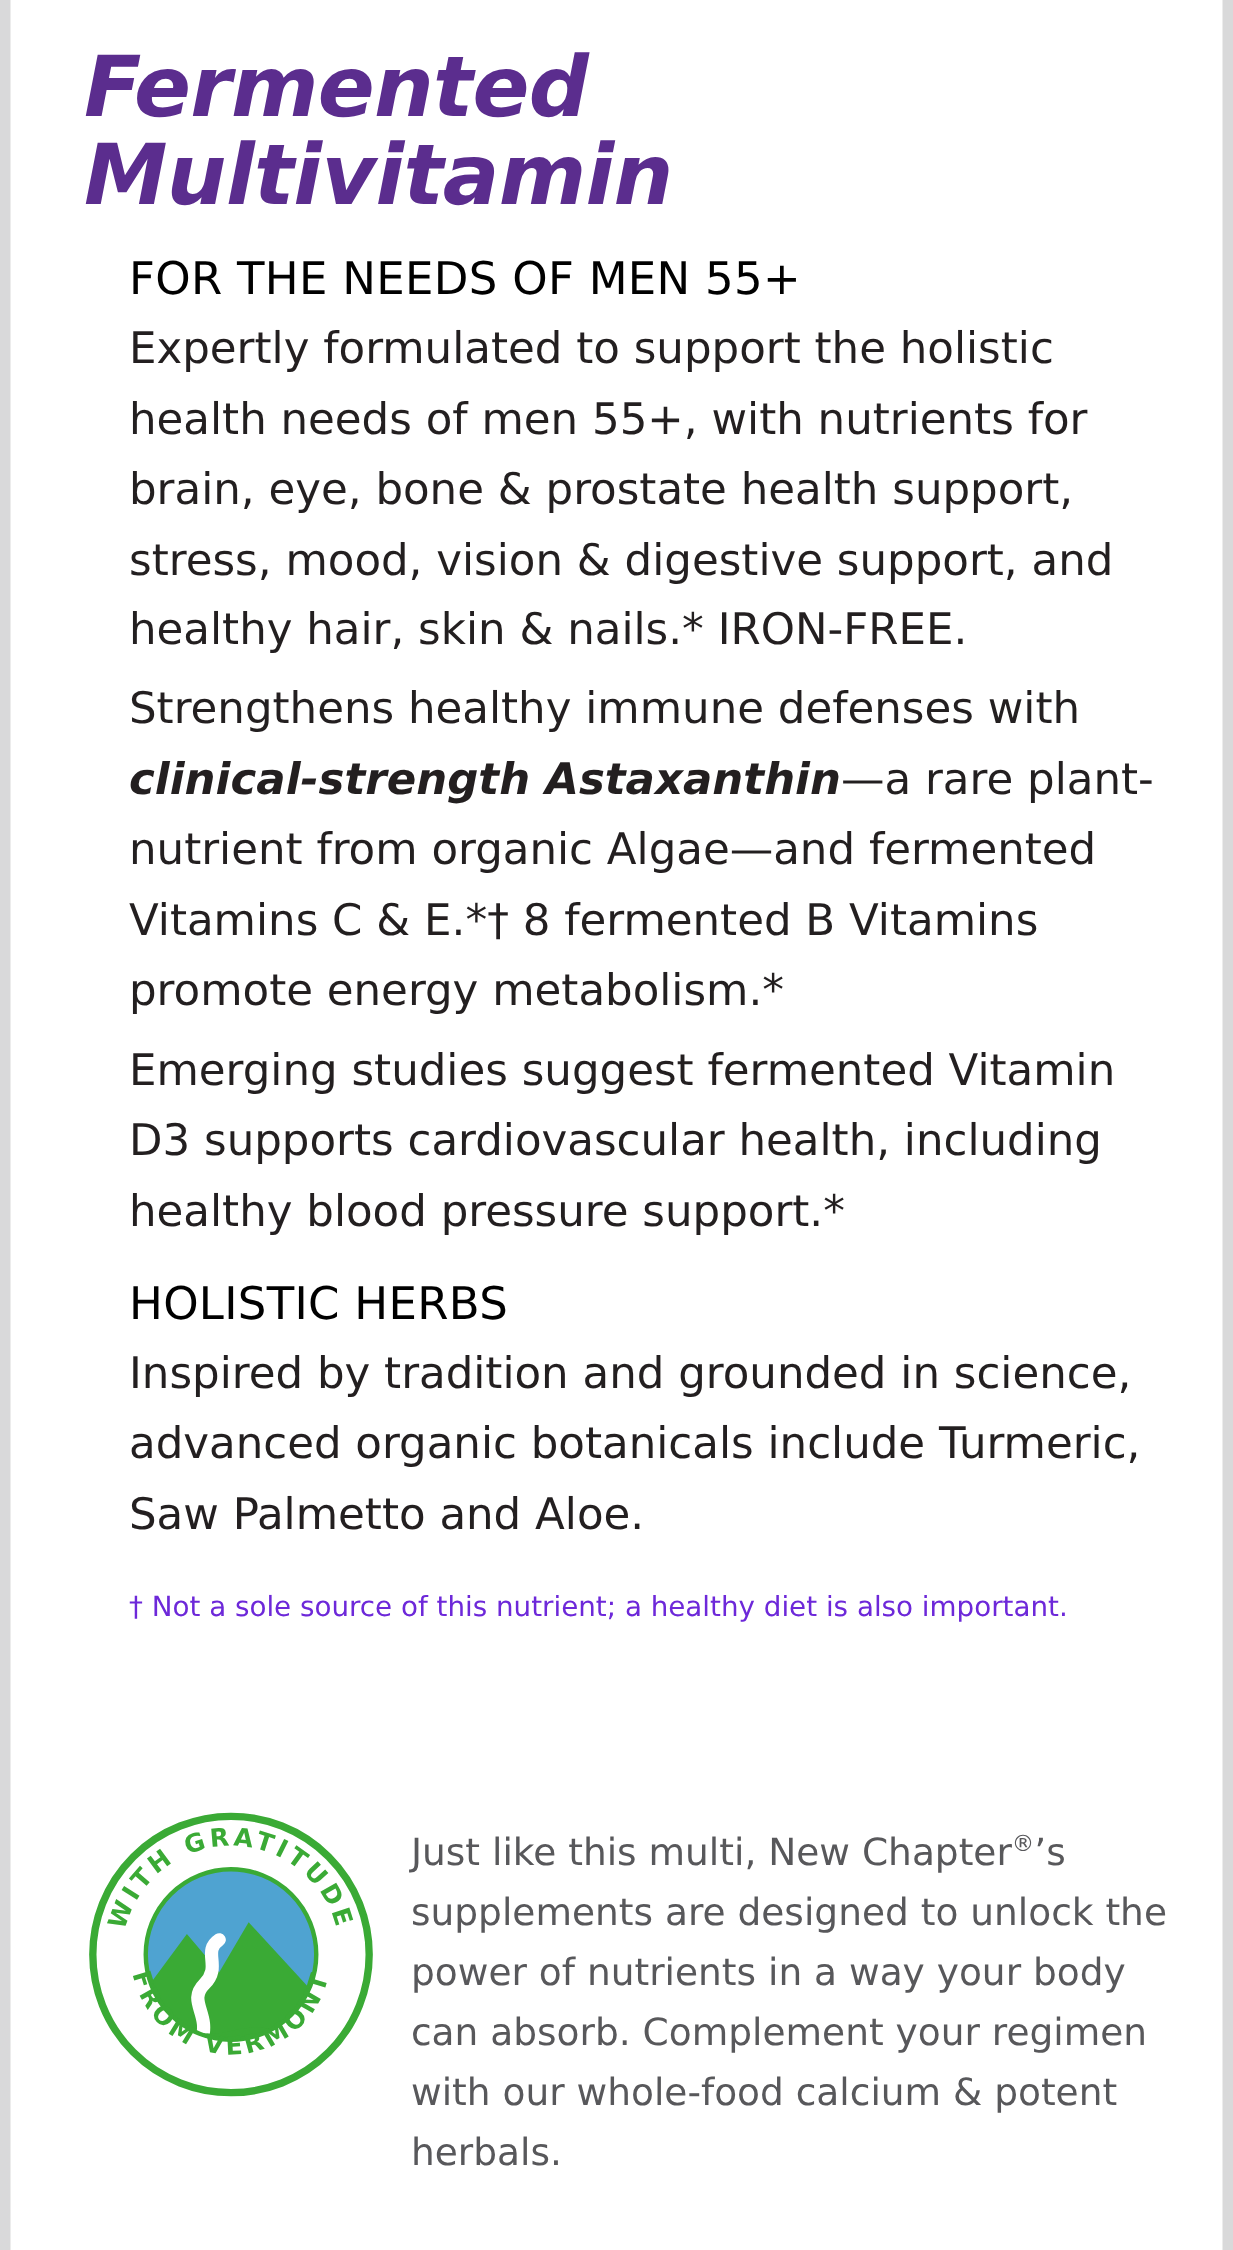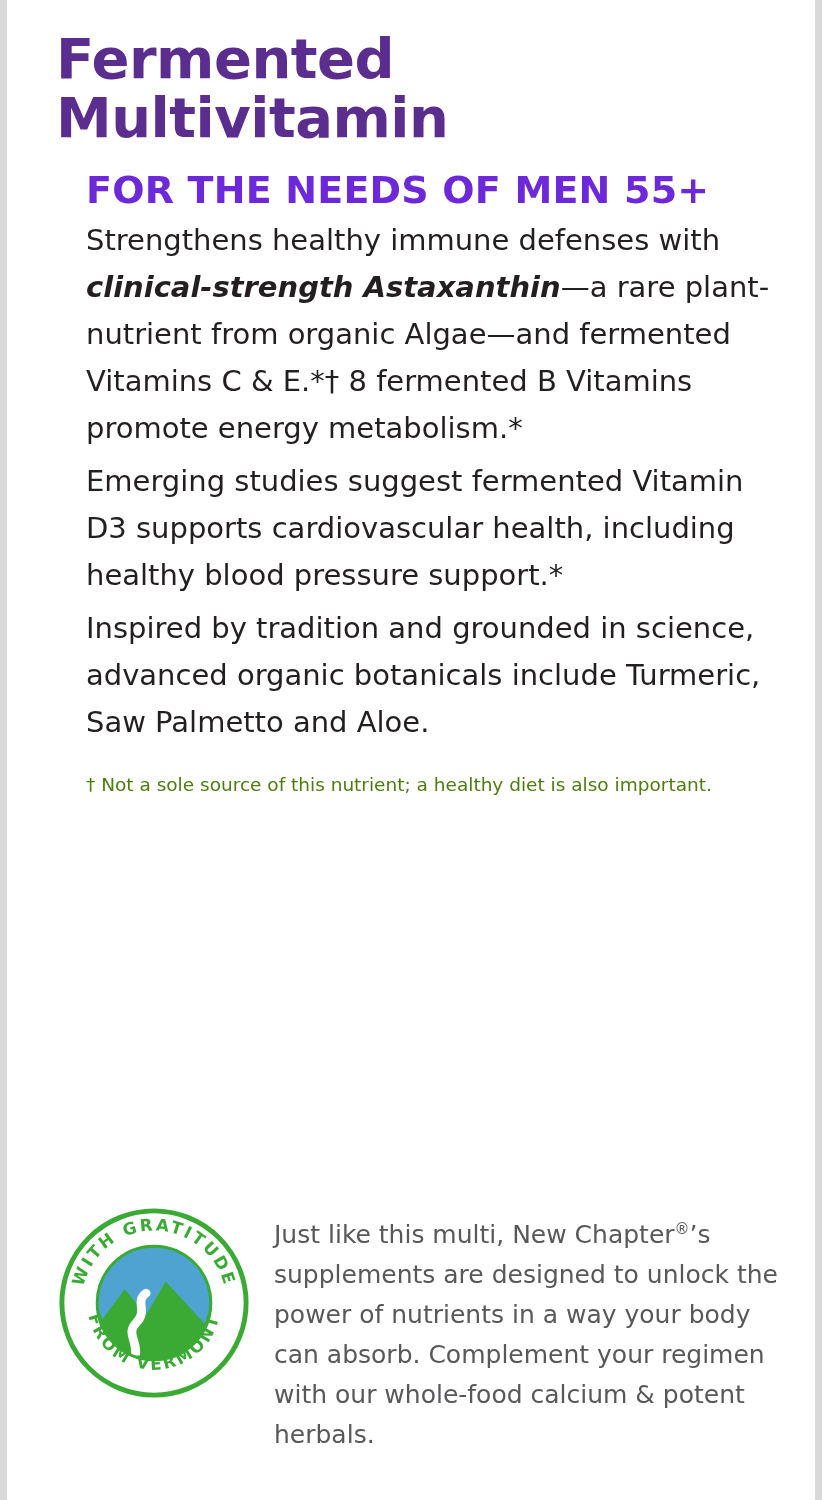--- a/index.html
+++ b/index.html
@@ -40,50 +40,51 @@
   }
 
   h1.title {
     font-family: "DejaVu Sans", sans-serif;
     font-size: 56px;
     line-height: 1.05;
     font-weight: bold;
     color: #5b2d8e;
     margin: 30px 0 18px 0;
     letter-spacing: -0.5px;
+    font-style: italic;
   }
 
   .section {
     margin-left: 30px;
     margin-bottom: 6px;
   }
 
   h2.heading {
-    font-size: 38px;
+    font-size: 30px;
     line-height: 1.1;
-    font-weight: bold;
-    color: #6d28d9;
+    font-weight: normal;
+    color: #000000;
     margin: 22px 0 6px 0;
     letter-spacing: 0.2px;
   }
 
   p.body {
     font-size: 29px;
     line-height: 1.62;
     color: #231f20;
     margin: 0;
     font-weight: normal;
   }
   p.body b { font-weight: bold; font-style: italic; }
 
   .footnote {
     margin-left: 30px;
     font-size: 18.5px;
     line-height: 1.4;
-    color: #4d7c0f;
+    color: #6d28d9;
     margin-top: 26px;
   }
 
   .bottom {
     position: absolute;
     left: 56px;
     right: 38px;
     top: 1205px;
     display: flex;
     align-items: flex-start;
@@ -114,31 +115,33 @@
 
   <div class="edge left"></div>
   <div class="edge right"></div>
 
   <div class="content">
 
     <h1 class="title">Fermented Multivitamin</h1>
 
     <div class="section">
       <h2 class="heading">FOR THE NEEDS OF MEN 55+</h2>
+      <p class="body">Expertly formulated to support the holistic health needs of men 55+, with nutrients for brain, eye, bone &amp; prostate health support, stress, mood, vision &amp; digestive support, and healthy hair, skin &amp; nails.* IRON-FREE.</p>
     </div>
 
     <div class="section">
       <p class="body"><span>Strengthens healthy immune defenses with </span><b>clinical-strength Astaxanthin</b><span>—a rare plant-nutrient from organic Algae—and fermented Vitamins C &amp; E.*† 8 fermented B Vitamins promote energy metabolism.*</span></p>
     </div>
 
     <div class="section">
       <p class="body">Emerging studies suggest fermented Vitamin D3 supports cardiovascular health, including healthy blood pressure support.*</p>
     </div>
 
     <div class="section">
+      <h2 class="heading">HOLISTIC HERBS</h2>
       <p class="body">Inspired by tradition and grounded in science, advanced organic botanicals include Turmeric, Saw Palmetto and Aloe.</p>
     </div>
 
     <div class="footnote">† Not a sole source of this nutrient; a healthy diet is also important.</div>
 
   </div>
 
   <div class="bottom">
 
     <div class="seal">

